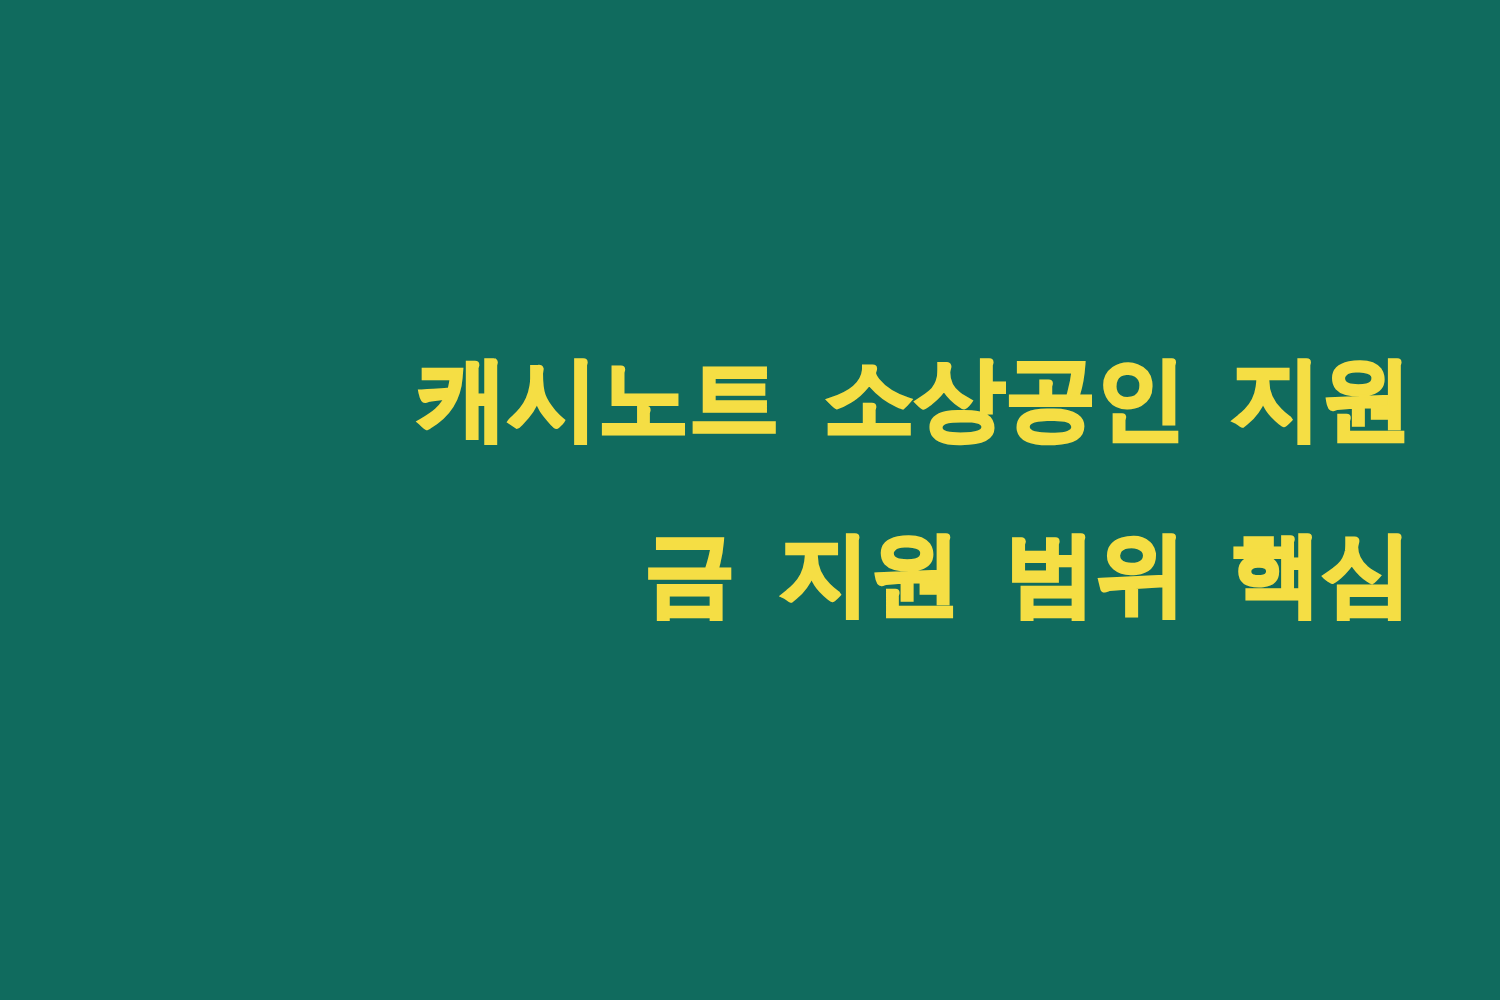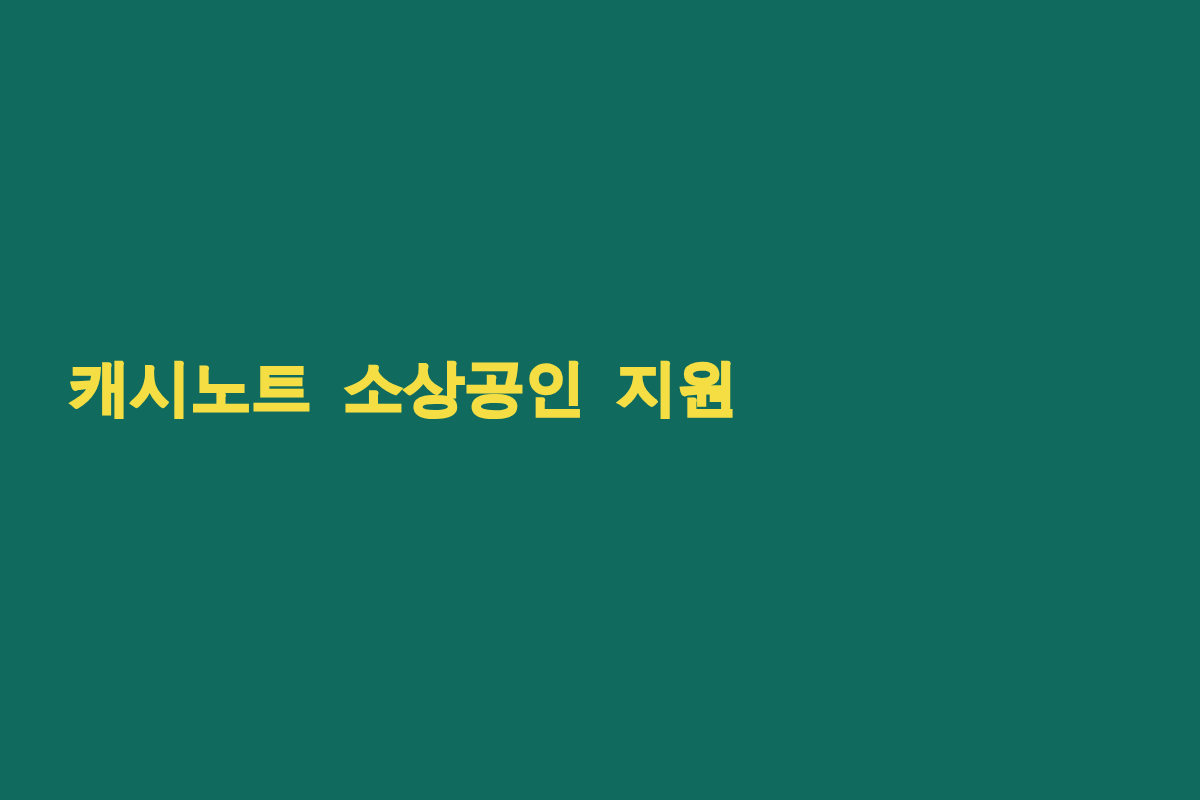--- a/index.html
+++ b/index.html
@@ -20,25 +20,25 @@
     height: 800px;
     background: #106B5E;
     display: flex;
     align-items: center;
     justify-content: center;
     box-sizing: border-box;
   }
 
   #headline {
     width: 1060px;
-    text-align: left;
+    text-align: right;
     color: #F5DE44;
     font-family: "DejaVu Sans", "Liberation Sans", sans-serif;
     font-weight: 700;
-    font-size: 60px;
+    font-size: 72px;
     line-height: 140px;
     letter-spacing: 0.5px;
     word-spacing: 10px;
     margin: 0;
     padding: 0;
     
     paint-order: stroke fill;
     -webkit-text-stroke: 3px #F5DE44;
     text-rendering: geometricPrecision;
     transform: translateY(-12px);
@@ -49,15 +49,16 @@
     white-space: nowrap;
   }
 </style>
 </head>
 <body>
 
 <div id="canvas" style="background: rgb(16, 107, 94);">
 
   <h1 id="headline" style="color: rgb(245, 222, 68); -webkit-text-stroke: 3px rgb(245, 222, 68);">
     <span class="line">캐시노트 소상공인 지원</span>
+    <span class="line">금 지원 범위 핵심</span>
   </h1>
 
 </div>
 
 </body></html>

